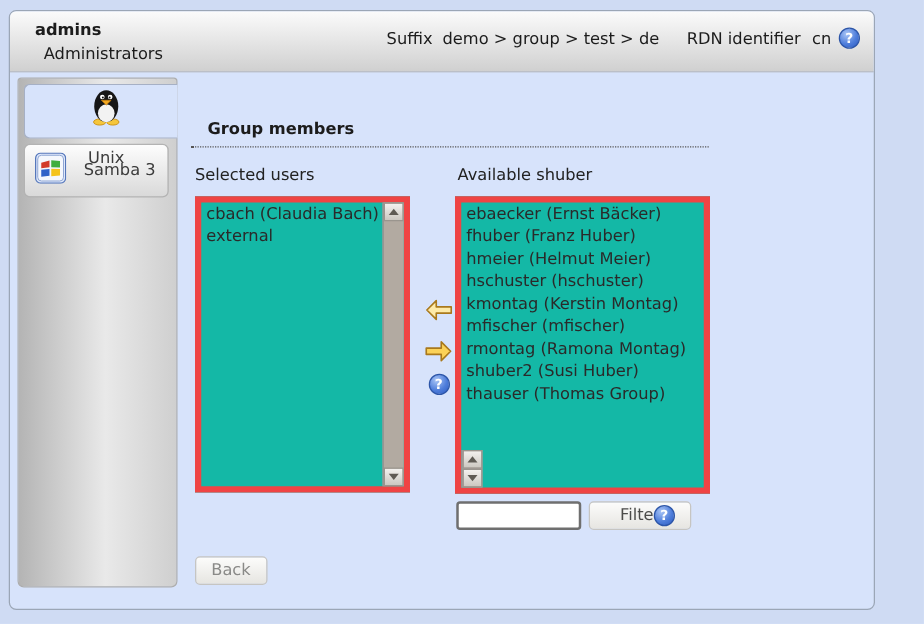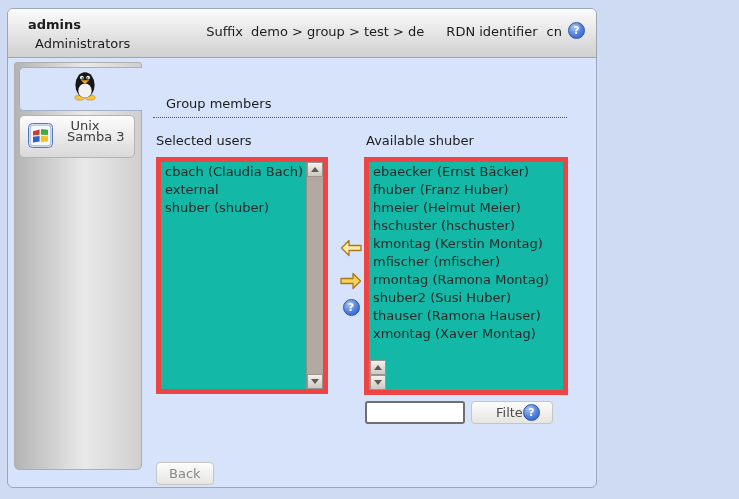--- a/index.html
+++ b/index.html
@@ -3,21 +3,21 @@
 <meta charset="utf-8">
 <style>
   html,body{margin:0;padding:0;}
   body{
     width:739px;height:499px;position:relative;overflow:hidden;
     background:#cfdbf3;
     font-family:"DejaVu Sans","Liberation Sans",sans-serif;
     font-size:13px;color:#1c1c1c;
   }
   .dialog{
-    position:absolute;left:7px;top:8px;width:590px;height:480px;
+    position:absolute;left:7px;top:8px;width:693px;height:480px;
     background:#d7e3fb;border:1px solid #9ba6b6;border-radius:6px;
     box-sizing:border-box;
   }
   
   .header{
     position:absolute;left:0;top:0;width:100%;height:49px;
     background:linear-gradient(#fbfbfb,#d0d0d0);
     border-bottom:1px solid #a6a6a6;border-radius:5px 5px 0 0;
     box-sizing:border-box;
   }
@@ -54,21 +54,21 @@
   .tab-samba{
     left:4px;right:6px;top:52px;height:43px;
     background:linear-gradient(#fdfdfd,#d9d9d9);
     border:1px solid #b3b3b3;border-radius:5px;
   }
   .tab-label{color:#3c3c3c;}
   
   .section-hd{
     position:absolute;left:145px;top:87px;width:414px;box-sizing:border-box;
     padding:0 0 6px 13px;border-bottom:1px dotted #555;
-    font-weight:normal;
+    font-weight:bold;
   }
   .col-label{position:absolute;color:#222;}
   .lbl-selected{left:148px;top:124px;}
   .lbl-available{left:358px;top:124px;}
   
   .listbox{
     position:absolute;display:flex;box-sizing:border-box;
     background:#14b8a6;border:5px solid #ef4444;
   }
   .lb-selected{left:148px;top:148px;width:172px;height:237px;}
@@ -100,21 +100,21 @@
     border:2px solid #6f6f6f;border-radius:3px;background:#fff;
     box-sizing:border-box;font-family:inherit;font-size:13px;padding:0 4px;
   }
   .btn{
     display:inline-block;border:1px solid #c6c5c2;border-radius:4px;
     background:linear-gradient(#fcfcfb,#e6e5e1);
     padding:3px 24px;font-family:inherit;font-size:13px;color:#4c4c4a;cursor:pointer;
   }
   .filter-btn{position:absolute;left:463px;top:392px;}
   .filter-help{position:absolute;left:515px;top:395px;}
-  .back-btn{position:absolute;left:148px;top:453px;color:#8a8a88;padding:3px 12px;text-align:center;}
+  .back-btn{position:absolute;left:148px;top:436px;color:#8a8a88;padding:3px 12px;text-align:center;}
 </style>
 </head>
 <body>
 
 <div class="dialog">
 
   <div class="header">
     <div class="hdr-title">admins</div>
     <div class="hdr-sub">Administrators</div>
     <div class="hdr-right">
@@ -160,21 +160,20 @@
 
   <div class="section-hd">Group members</div>
 
   <div class="col-label lbl-selected">Selected users</div>
   <div class="col-label lbl-available">Available shuber</div>
 
   <div class="listbox lb-selected">
     <div class="list-col">
         <div class="list-item">cbach (Claudia Bach)</div>
         <div class="list-item">external</div>
-        <div class="list-item">shuber (shuber)</div>
       </div>
     <div class="sbar">
       <div class="sb-btn">
           <span class="tri-up"></span>
         </div>
       <div class="sb-btn">
           <span class="tri-down"></span>
         </div>
     </div>
   </div>
@@ -196,22 +195,21 @@
   <div class="listbox lb-available">
     <div class="list-col">
         <div class="list-item">ebaecker (Ernst Bäcker)</div>
         <div class="list-item">fhuber (Franz Huber)</div>
         <div class="list-item">hmeier (Helmut Meier)</div>
         <div class="list-item">hschuster (hschuster)</div>
         <div class="list-item">kmontag (Kerstin Montag)</div>
         <div class="list-item">mfischer (mfischer)</div>
         <div class="list-item">rmontag (Ramona Montag)</div>
         <div class="list-item">shuber2 (Susi Huber)</div>
-        <div class="list-item">thauser (Ramona Hauser)</div>
-        <div class="list-item">xmontag (Xaver Montag)</div>
+        <div class="list-item">thauser (Thomas Group)</div>
       </div>
     <div class="sbar">
       <div class="sb-btn">
           <span class="tri-up"></span>
         </div>
       <div class="sb-btn">
           <span class="tri-down"></span>
         </div>
     </div>
   </div>

